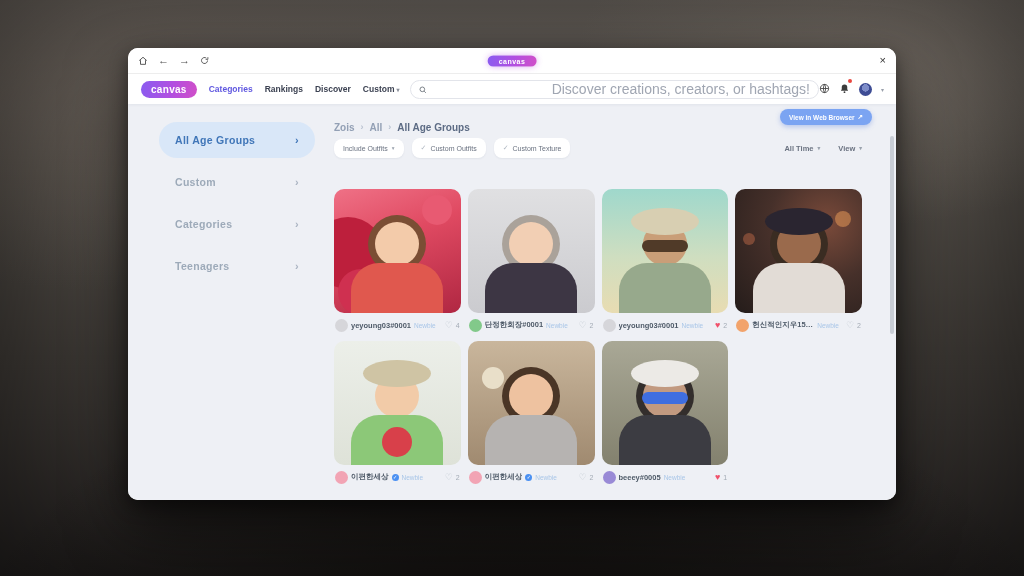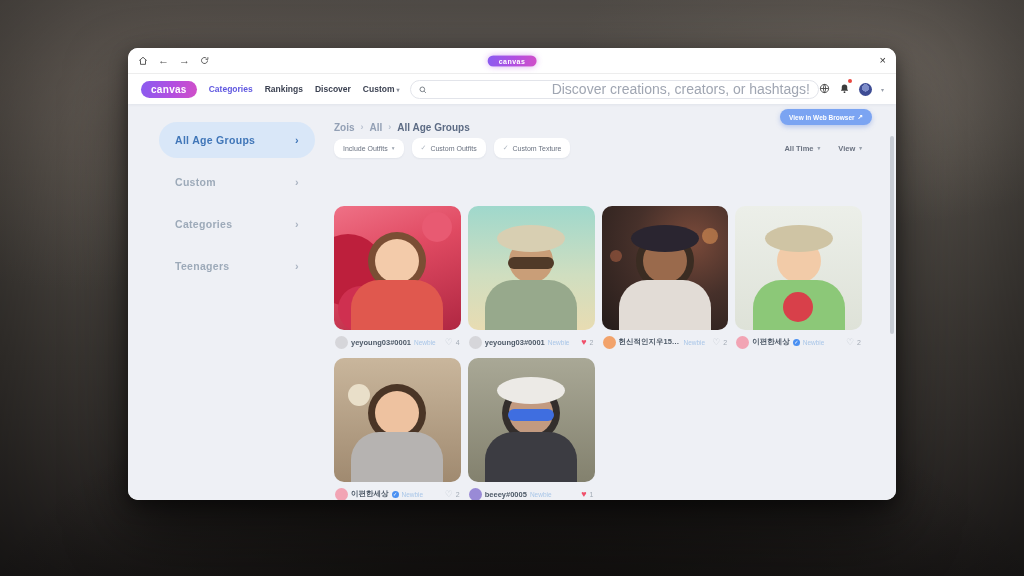--- a/index.html
+++ b/index.html
@@ -81,21 +81,21 @@
   .pill { background:#fff; border-radius:8px; padding:6px 9px; font-size:7px; color:#6a7280;
     display:flex; align-items:center; gap:4px; box-shadow:0 1px 2px rgba(20,30,60,.06); cursor:pointer; white-space:nowrap; }
   .pill .tick { color:#b0b8c2; font-size:7px; }
   .pill .dd { color:#9aa2ad; font-size:5.5px; }
   .sort-group { margin-left:auto; display:flex; align-items:center; gap:18px;
     font-size:7.5px; font-weight:bold; color:#6a7280; }
   .sort-item { display:flex; align-items:center; gap:4px; cursor:pointer; }
   .sort-item .dd { font-size:5.5px; color:#9aa2ad; }
 
   
-  .cards-grid { margin-top:48px; display:grid; grid-template-columns:repeat(4,1fr); column-gap:7px; row-gap:4px; }
+  .cards-grid { margin-top:31px; display:grid; grid-template-columns:repeat(4,1fr); column-gap:7px; row-gap:4px; }
   .card { min-width:0; cursor:pointer; }
   .card-art { height:124px; border-radius:10px; position:relative; overflow:hidden; background:#ddd; }
   .accent { position:absolute; border-radius:50%; z-index:0; }
   .fig { position:absolute; z-index:1; }
   .fig-hair { left:50%; top:26px; width:58px; height:58px; margin-left:-29px; border-radius:50%; }
   .fig-head { left:50%; top:33px; width:44px; height:44px; margin-left:-22px; border-radius:50%; }
   .fig-hat  { left:50%; top:19px; width:68px; height:27px; margin-left:-34px; border-radius:50%; z-index:2; }
   .fig-glasses { left:50%; top:51px; width:46px; height:12px; margin-left:-23px; border-radius:6px; z-index:3; }
   .fig-torso { left:50%; bottom:-6px; width:92px; height:56px; margin-left:-46px; border-radius:28px 28px 0 0; }
   .torso-label { position:absolute; left:0; right:0; bottom:18px; text-align:center;
@@ -258,20 +258,40 @@
       <span class="card-avatar" style="background: rgb(214, 214, 218);"></span>
       <span class="card-username">yeyoung03#0001</span>
 
       <span class="card-badge">Newbie</span>
       <span class="foot-spacer"></span>
       <span class="like-icon">♡</span>
       <span class="like-count">4</span>
     </div>
   </div>
             <div class="card">
+    <div class="card-art" style="background: linear-gradient(rgb(224, 224, 226) 0%, rgb(203, 203, 207) 100%);">
+      <div class="fig fig-hair" style="background: rgb(170, 162, 154);"></div>
+
+      <div class="fig fig-head" style="background: rgb(242, 207, 180);"></div>
+
+      <div class="fig fig-torso" style="background: rgb(61, 54, 68);">
+        
+      </div>
+    </div>
+    <div class="card-foot">
+      <span class="card-avatar" style="background: rgb(130, 201, 138);"></span>
+      <span class="card-username">단정한회장#0001</span>
+
+      <span class="card-badge">Newbie</span>
+      <span class="foot-spacer"></span>
+      <span class="like-icon">♡</span>
+      <span class="like-count">2</span>
+    </div>
+  </div>
+            <div class="card">
     <div class="card-art" style="background: linear-gradient(rgb(159, 216, 204) 0%, rgb(207, 222, 192) 55%, rgb(232, 220, 178) 100%);">
 
       <div class="fig fig-hat" style="background: rgb(216, 207, 178);"></div>
       <div class="fig fig-head" style="background: rgb(201, 158, 120);"></div>
       <div class="fig fig-glasses" style="background: rgb(80, 58, 40);"></div>
       <div class="fig fig-torso" style="background: rgb(151, 169, 140);">
         
       </div>
     </div>
     <div class="card-foot">

